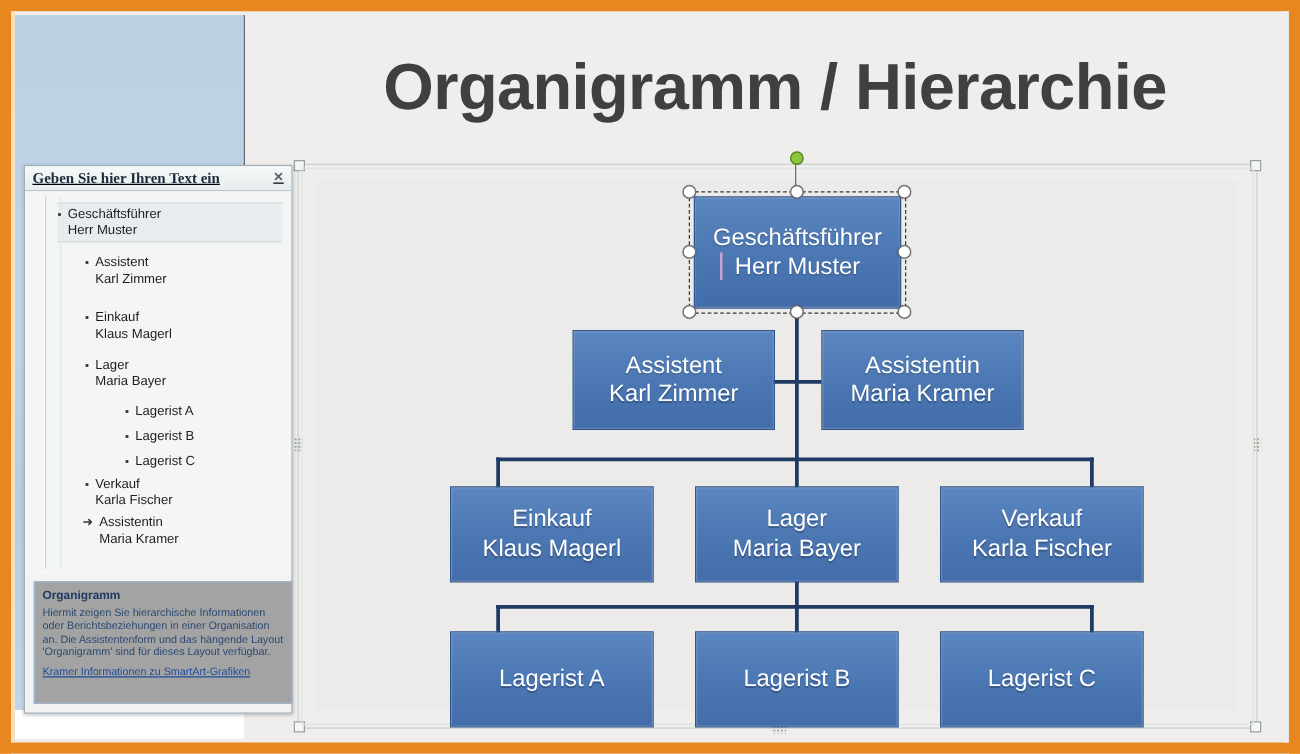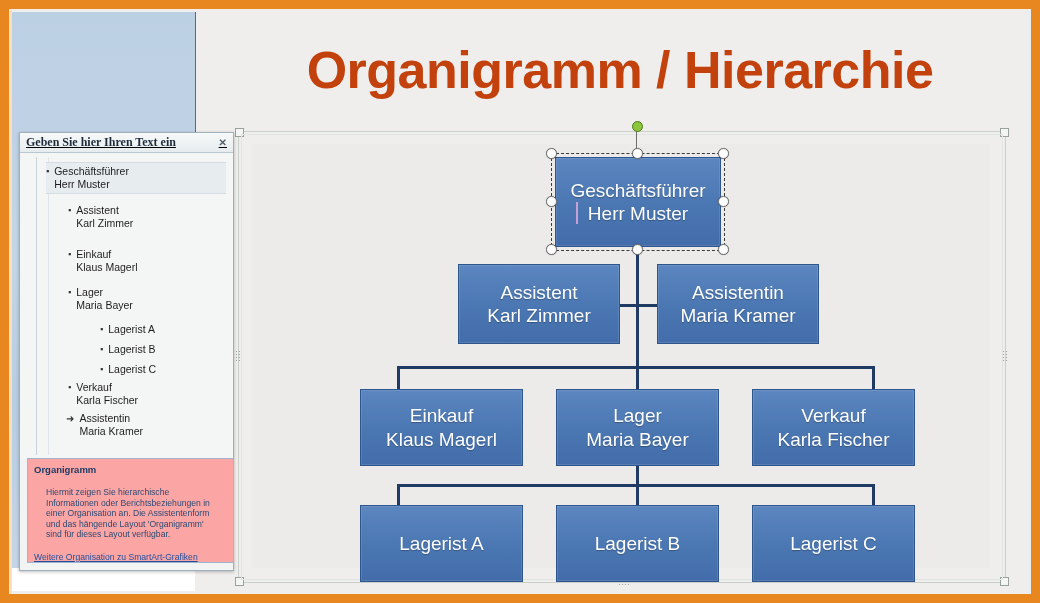--- a/index.html
+++ b/index.html
@@ -29,21 +29,21 @@
     border-right:1px solid #5d6a75;
   }
   .left-panel-bottom{
     position:absolute;left:0;top:556px;width:183px;height:23px;background:#ffffff;
   }
 
   
   .slide-title{
     position:absolute;left:200px;top:22px;width:816px;height:72px;
     display:flex;align-items:center;justify-content:center;
-    font-size:52px;font-weight:bold;color:#c2410c;letter-spacing:-.5px;
+    font-size:52px;font-weight:bold;color:#404040;letter-spacing:-.5px;
     white-space:nowrap;
   }
 
   
   .smartart-frame{
     position:absolute;left:226px;top:119px;width:766px;height:450px;
     border:1px solid #c9cfcb;background:transparent;
   }
   .smartart-frame:after{
     content:"";position:absolute;left:2px;top:2px;right:2px;bottom:2px;
@@ -107,24 +107,24 @@
   .tp-rail2{position:absolute;left:28px;top:4px;width:1px;height:298px;background:#dfe5e8;}
   .tp-item{position:absolute;display:flex;align-items:flex-start;gap:5px;}
   .tp-item.sel{background:#e7ecef;border-top:1px solid #d5dde2;border-bottom:1px solid #d5dde2;}
   .bul{color:#333;font-size:9px;line-height:13px;}
   .bul.arrow{font-size:10px;}
   .tp-txt{font-size:10.5px;color:#1d1d1d;line-height:12.5px;white-space:nowrap;}
   .tp-txt .l2{display:block;}
 
   .tp-desc{
     position:absolute;left:7px;bottom:7px;width:193px;
-    background:#fca5a5;border:1px solid #9fb4cd;padding:5px 6px 0 6px;
+    background:#a3a3a3;border:1px solid #9fb4cd;padding:5px 6px 20px 6px;
   }
   .tp-desc h4{margin:0 0 3px 0;font-size:9.5px;color:#1c3a63;font-weight:bold;}
-  .tp-desc p{margin:12px;font-size:8.6px;line-height:10.5px;color:#2b4a72;}
+  .tp-desc p{margin:0;font-size:8.6px;line-height:10.5px;color:#2b4a72;}
   .tp-desc a{display:block;margin-top:5px;font-size:8.6px;line-height:10.5px;
     color:#1f4e9c;text-decoration:underline;}
 </style>
 </head>
 <body>
 
 <div id="root">
 
   <div class="frame-top"></div>
   <div class="frame-bottom"></div>
@@ -288,18 +288,18 @@
           <span class="tp-txt">
             <span>Assistentin</span>
             <span class="l2">Maria Kramer</span>
           </span>
         </div>
       </div>
 
       <div class="tp-desc">
         <h4>Organigramm</h4>
         <p>Hiermit zeigen Sie hierarchische Informationen oder Berichtsbeziehungen in einer Organisation an. Die Assistentenform und das hängende Layout 'Organigramm' sind für dieses Layout verfügbar.</p>
-        <a href="#">Weitere Organisation zu SmartArt-Grafiken</a>
+        <a href="#">Kramer Informationen zu SmartArt-Grafiken</a>
       </div>
     </div>
 
   </div>
 </div>
 
 </body></html>

